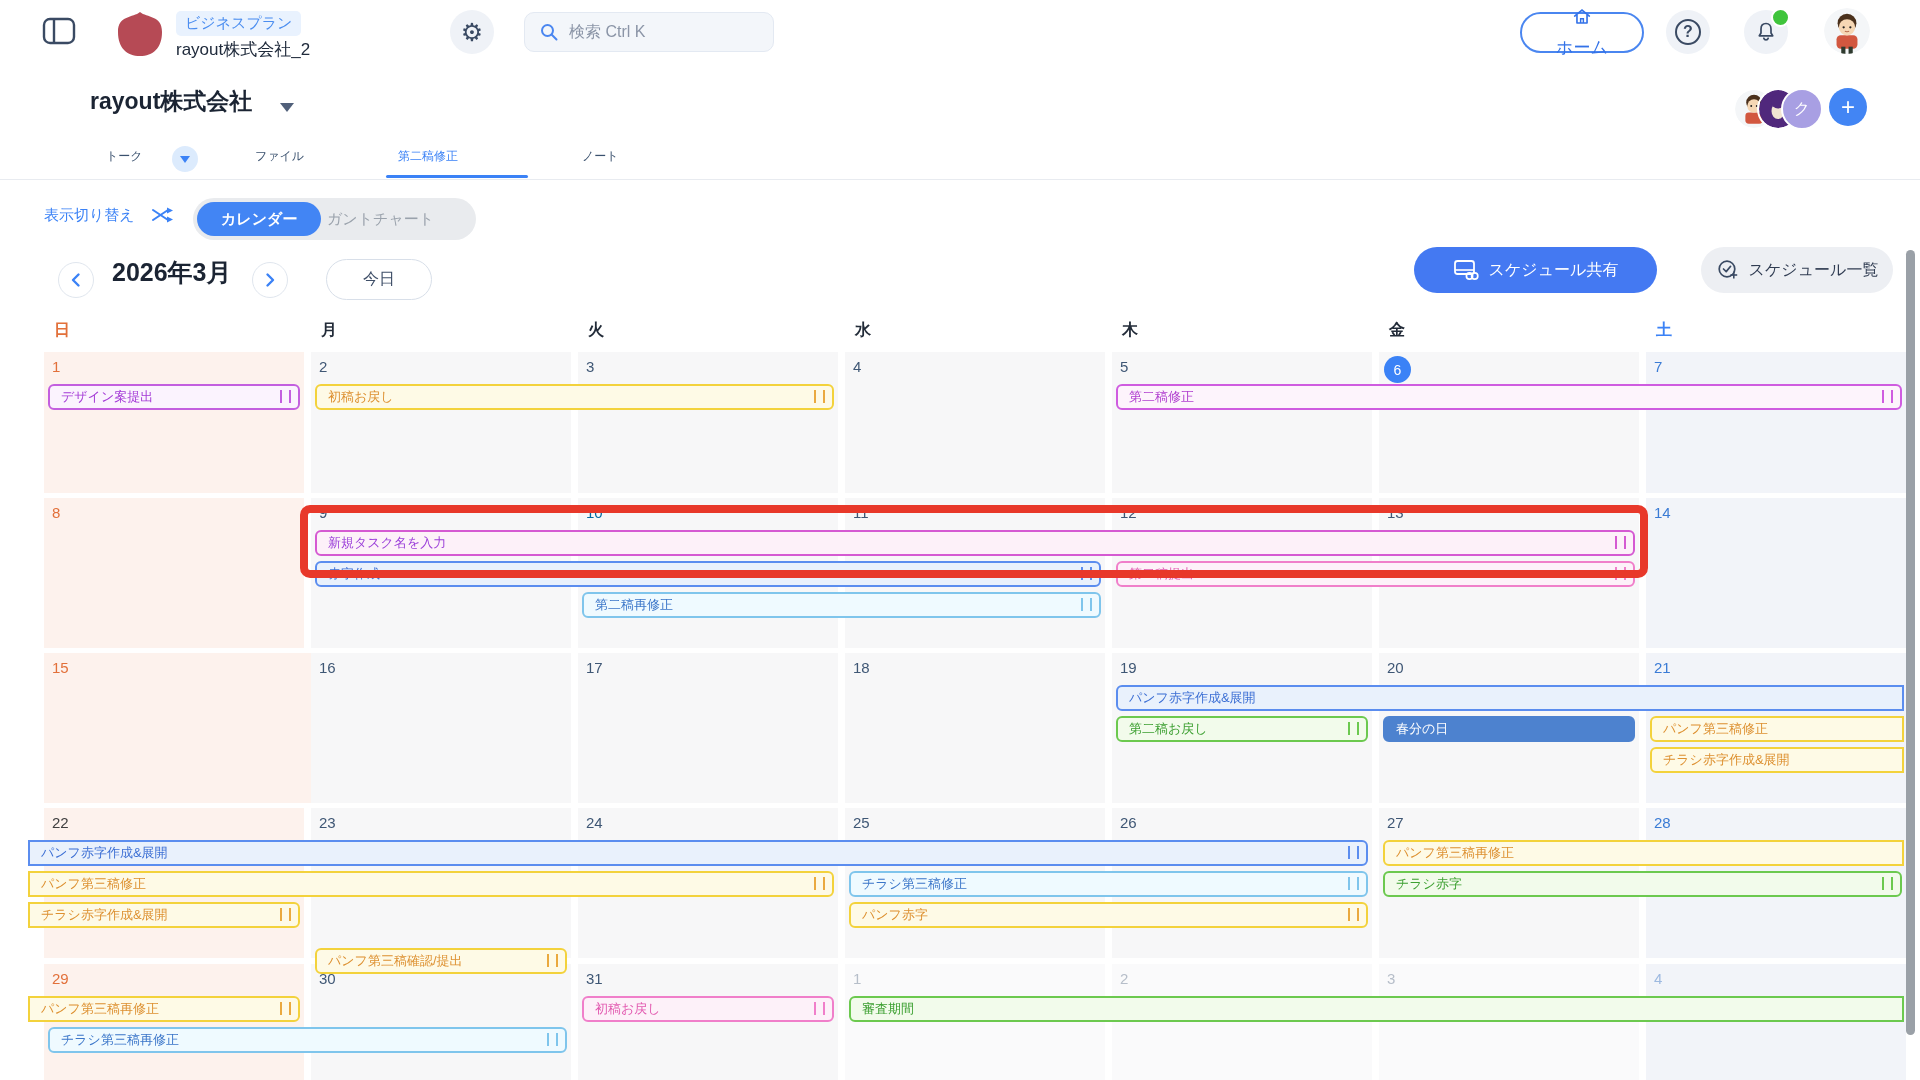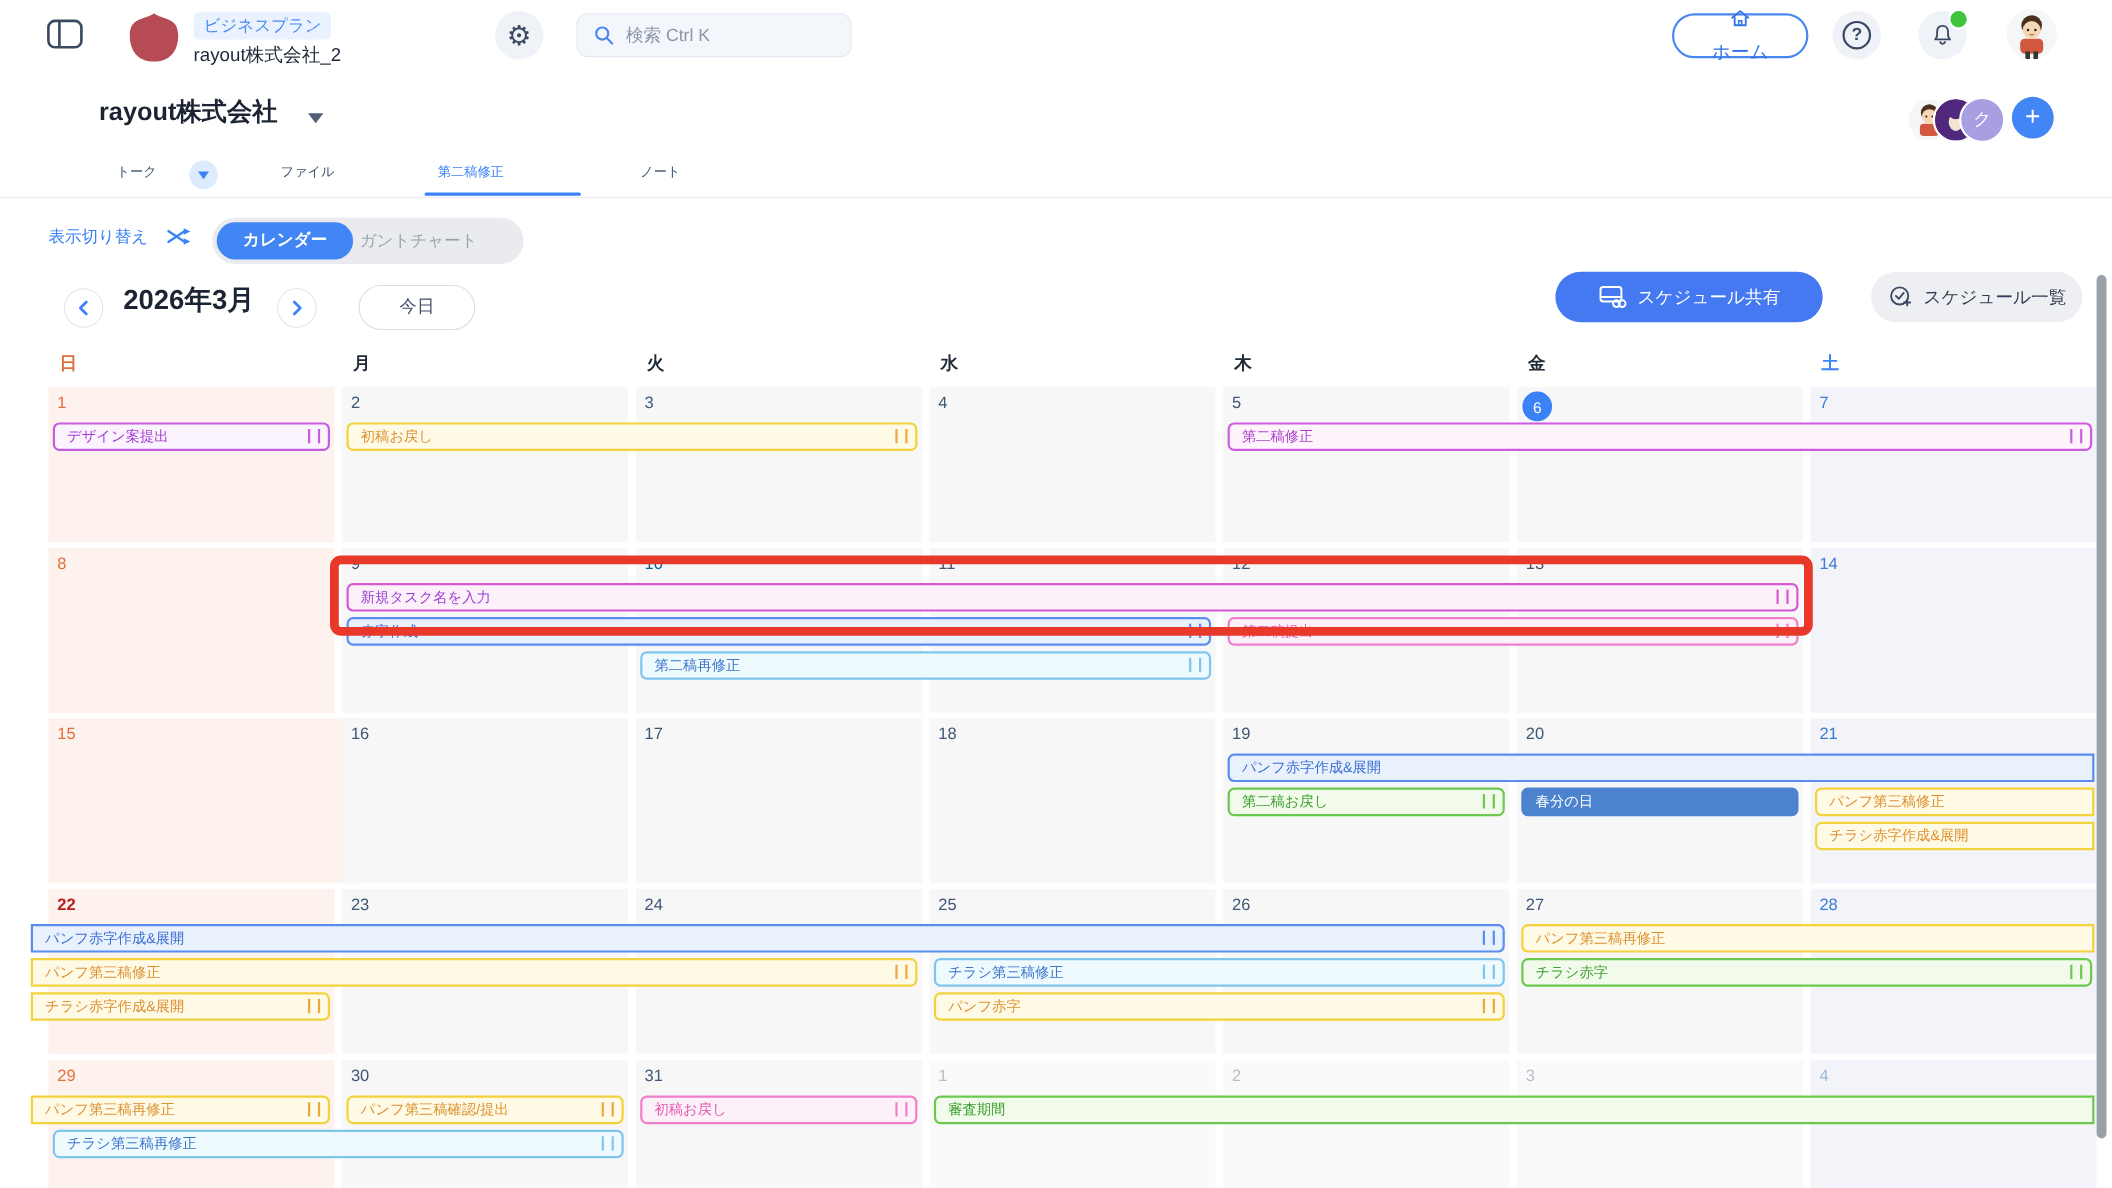--- a/index.html
+++ b/index.html
@@ -303,21 +303,21 @@
       <div class="cell" style="left: 1112px; top: 653px; width: 260px; height: 150px; background: rgb(247, 247, 248);">
         <div class="date-label" style="left: 8px; top: 6px; color: rgb(63, 87, 117);">19</div>
       </div>
       <div class="cell" style="left: 1379px; top: 653px; width: 260px; height: 150px; background: rgb(247, 247, 248);">
         <div class="date-label" style="left: 8px; top: 6px; color: rgb(63, 87, 117);">20</div>
       </div>
       <div class="cell" style="left: 1646px; top: 653px; width: 260px; height: 150px; background: rgb(242, 244, 249);">
         <div class="date-label" style="left: 8px; top: 6px; color: rgb(58, 123, 213);">21</div>
       </div>
       <div class="cell" style="left: 44px; top: 808px; width: 260px; height: 150px; background: rgb(253, 242, 237);">
-        <div class="date-label" style="left: 8px; top: 6px; color: #b91c1c; font-weight: bold;">22</div>
+        <div class="date-label" style="left: 8px; top: 6px; color: #404040;">22</div>
       </div>
       <div class="cell" style="left: 311px; top: 808px; width: 260px; height: 150px; background: rgb(247, 247, 248);">
         <div class="date-label" style="left: 8px; top: 6px; color: rgb(63, 87, 117);">23</div>
       </div>
       <div class="cell" style="left: 578px; top: 808px; width: 260px; height: 150px; background: rgb(247, 247, 248);">
         <div class="date-label" style="left: 8px; top: 6px; color: rgb(63, 87, 117);">24</div>
       </div>
       <div class="cell" style="left: 845px; top: 808px; width: 260px; height: 150px; background: rgb(247, 247, 248);">
         <div class="date-label" style="left: 8px; top: 6px; color: rgb(63, 87, 117);">25</div>
       </div>
@@ -364,21 +364,21 @@
       <div class="event" style="left: 1650px; width: 254px; top: 716px; border-color: rgb(243, 210, 60); background: rgb(254, 250, 230); color: rgb(221, 144, 48); border-top-right-radius: 0px; border-bottom-right-radius: 0px;"><span>パンフ第三稿修正</span></div>
       <div class="event" style="left: 1650px; width: 254px; top: 747px; border-color: rgb(243, 210, 60); background: rgb(254, 250, 230); color: rgb(221, 144, 48); border-top-right-radius: 0px; border-bottom-right-radius: 0px;"><span>チラシ赤字作成&amp;展開</span></div>
       <div class="event" style="left: 28px; width: 1340px; top: 840px; border-color: rgb(91, 141, 239); background: rgb(233, 241, 252); color: rgb(60, 111, 212); border-top-left-radius: 0px; border-bottom-left-radius: 0px;"><span>パンフ赤字作成&amp;展開</span><span class="ev-handle" style="border-color: rgb(91, 141, 239);"></span></div>
       <div class="event" style="left: 1383px; width: 521px; top: 840px; border-color: rgb(243, 210, 60); background: rgb(254, 250, 230); color: rgb(221, 144, 48); border-top-right-radius: 0px; border-bottom-right-radius: 0px;"><span>パンフ第三稿再修正</span></div>
       <div class="event" style="left: 28px; width: 806px; top: 871px; border-color: rgb(243, 210, 60); background: rgb(254, 250, 230); color: rgb(221, 144, 48); border-top-left-radius: 0px; border-bottom-left-radius: 0px;"><span>パンフ第三稿修正</span><span class="ev-handle" style="border-color: rgb(234, 169, 63);"></span></div>
       <div class="event" style="left: 849px; width: 519px; top: 871px; border-color: rgb(127, 197, 236); background: rgb(239, 250, 255); color: rgb(59, 118, 201);"><span>チラシ第三稿修正</span><span class="ev-handle" style="border-color: rgb(127, 197, 236);"></span></div>
       <div class="event" style="left: 1383px; width: 519px; top: 871px; border-color: rgb(108, 201, 79); background: rgb(242, 251, 235); color: rgb(61, 160, 50);"><span>チラシ赤字</span><span class="ev-handle" style="border-color: rgb(108, 201, 79);"></span></div>
       <div class="event" style="left: 28px; width: 272px; top: 902px; border-color: rgb(243, 210, 60); background: rgb(254, 250, 230); color: rgb(221, 144, 48); border-top-left-radius: 0px; border-bottom-left-radius: 0px;"><span>チラシ赤字作成&amp;展開</span><span class="ev-handle" style="border-color: rgb(234, 169, 63);"></span></div>
       <div class="event" style="left: 849px; width: 519px; top: 902px; border-color: rgb(243, 210, 60); background: rgb(254, 250, 230); color: rgb(221, 144, 48);"><span>パンフ赤字</span><span class="ev-handle" style="border-color: rgb(234, 169, 63);"></span></div>
       <div class="event" style="left: 28px; width: 272px; top: 996px; border-color: rgb(243, 210, 60); background: rgb(254, 250, 230); color: rgb(221, 144, 48); border-top-left-radius: 0px; border-bottom-left-radius: 0px;"><span>パンフ第三稿再修正</span><span class="ev-handle" style="border-color: rgb(234, 169, 63);"></span></div>
-      <div class="event" style="left: 315px; width: 252px; top: 996px; border-color: rgb(243, 210, 60); background: rgb(254, 250, 230); color: rgb(221, 144, 48);"><span>パンフ第三稿確認/提出</span><span class="ev-handle" style="border-color: rgb(234, 169, 63);"></span></div>
+      <div class="event" style="left: 315px; width: 252px; top: 948px; border-color: rgb(243, 210, 60); background: rgb(254, 250, 230); color: rgb(221, 144, 48);"><span>パンフ第三稿確認/提出</span><span class="ev-handle" style="border-color: rgb(234, 169, 63);"></span></div>
       <div class="event" style="left: 582px; width: 252px; top: 996px; border-color: rgb(240, 127, 202); background: rgb(253, 241, 249); color: rgb(226, 90, 176);"><span>初稿お戻し</span><span class="ev-handle" style="border-color: rgb(240, 127, 202);"></span></div>
       <div class="event" style="left: 849px; width: 1055px; top: 996px; border-color: rgb(108, 201, 79); background: rgb(242, 251, 235); color: rgb(61, 160, 50); border-top-right-radius: 0px; border-bottom-right-radius: 0px;"><span>審査期間</span></div>
       <div class="event" style="left: 48px; width: 519px; top: 1027px; border-color: rgb(127, 197, 236); background: rgb(239, 250, 255); color: rgb(59, 118, 201);"><span>チラシ第三稿再修正</span><span class="ev-handle" style="border-color: rgb(127, 197, 236);"></span></div>
     </div>
 
   <div class="abs annotation-box"></div>
 
   <div class="abs scrollbar-thumb"></div>
 </div>
 

